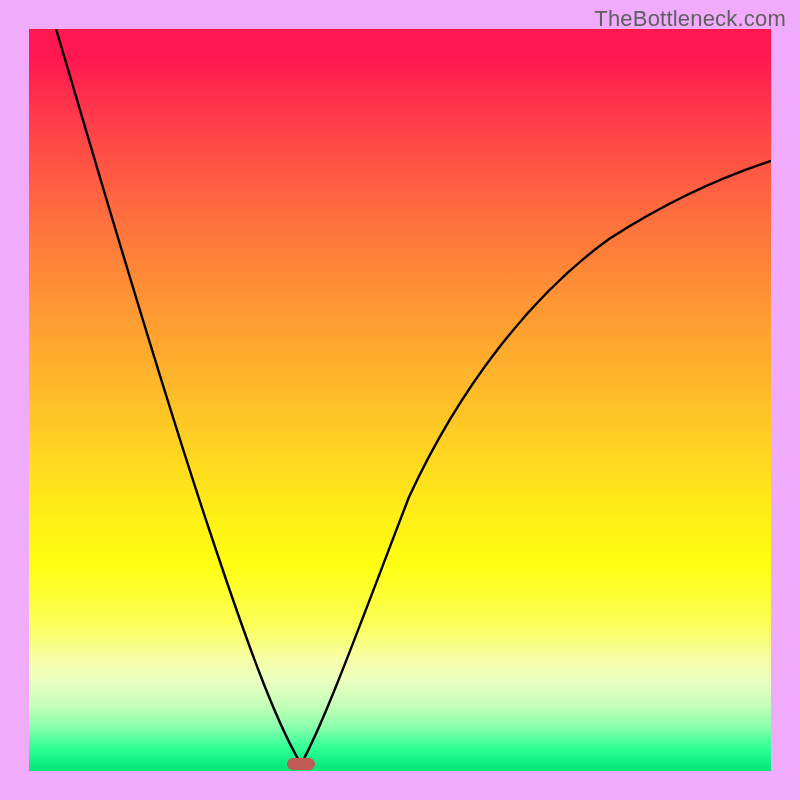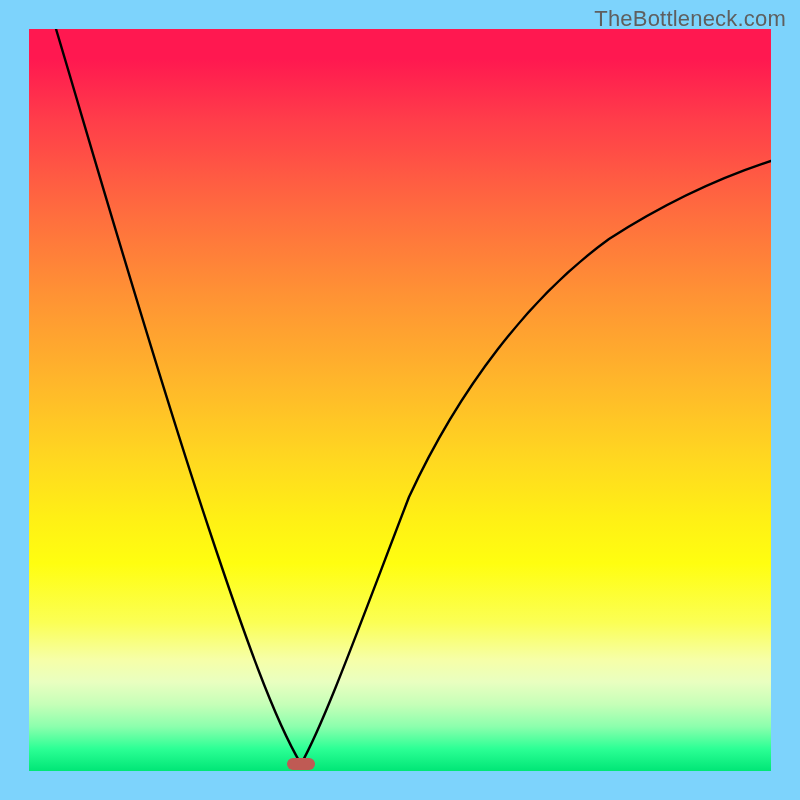--- a/index.html
+++ b/index.html
@@ -8,21 +8,21 @@
     width: 800px;
     height: 800px;
     overflow: hidden;
     background: #000;
     font-family: Arial, Helvetica, sans-serif;
   }
   .stage {
     position: relative;
     width: 800px;
     height: 800px;
-    background: #7dd3fc;
+    background: #f0abfc;
     text-align: right;
   }
   .plot {
     position: absolute;
     left: 29px;
     top: 29px;
     width: 742px;
     height: 742px;
     overflow: hidden;
   }

